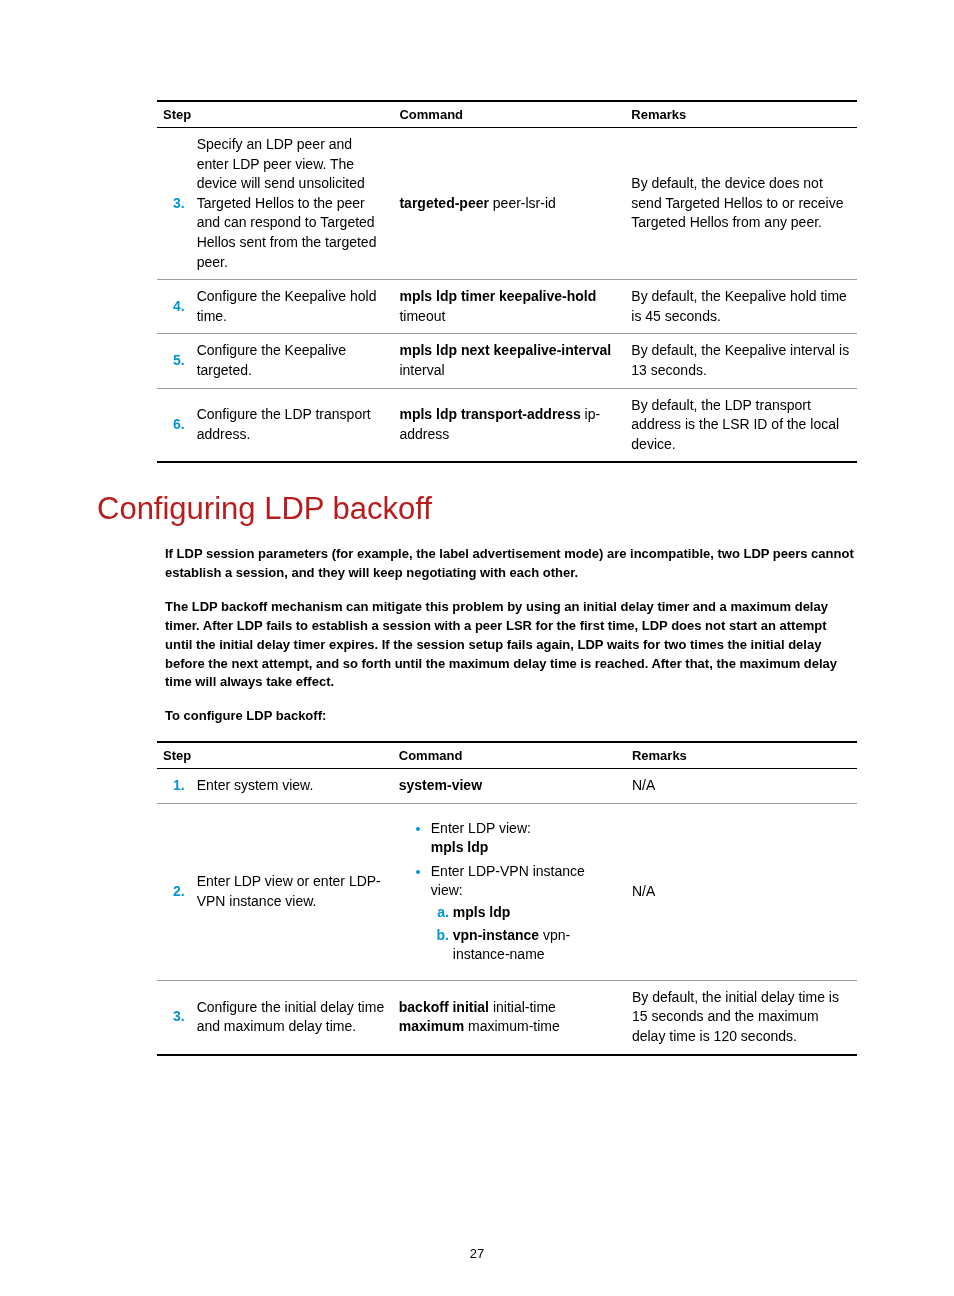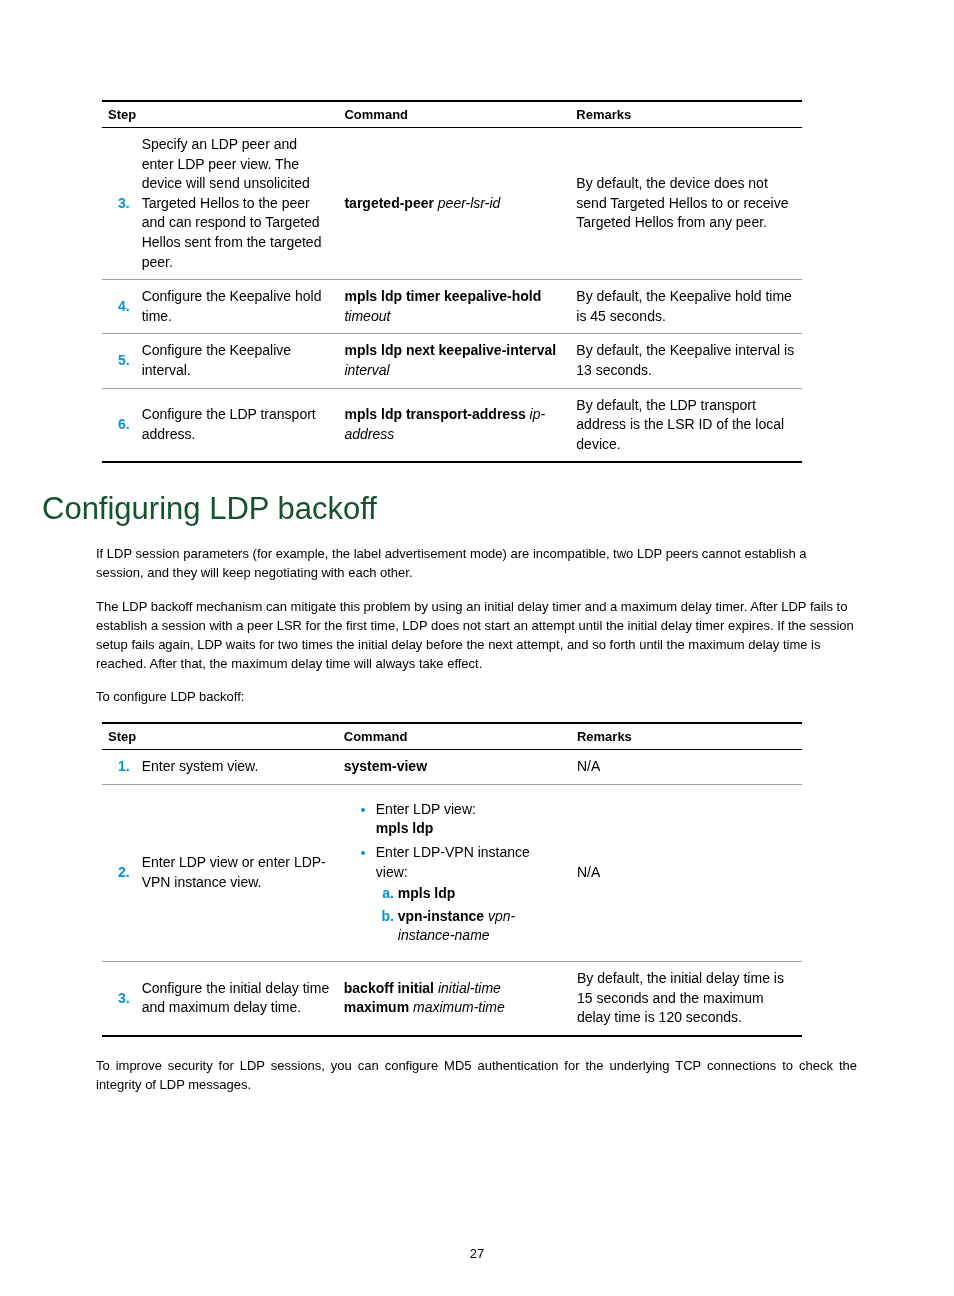--- a/index.html
+++ b/index.html
@@ -6,33 +6,34 @@
     font-family: Arial, Helvetica, sans-serif;
     margin: 0;
     padding: 0;
     background: #fff;
     color: #000;
     font-size: 13px;
   }
   .page {
     width: 954px;
     min-height: 1296px;
-    padding: 100px 97px 40px 42px;
+    padding: 100px 97px 40px 97px;
     box-sizing: border-box;
     position: relative;
   }
   h1 {
-    color: #14532d;
+    color: #b91c1c;
     font-weight: normal;
     font-size: 31px;
     margin: 28px 0 18px 0;
   }
   .content-text {
-    margin-left: 54px;
+    margin-left: 68px;
     line-height: 1.45;
+    font-weight: bold;
   }
   .content-text p {
     margin: 8px 0 15px 0;
   }
   table {
     border-collapse: collapse;
     width: 700px;
     margin-left: 60px;
     margin-bottom: 20px;
   }
@@ -68,21 +69,21 @@
   .col-step {
     width: 195px;
   }
   .col-cmd {
     width: 225px;
   }
   .col-rem {
     width: 225px;
   }
   .cmd-bold { font-weight: bold; }
-  .cmd-italic { font-style: italic; }
+  .cmd-italic { }
   ul.cmd-list {
     margin: 8px;
     padding-left: 24px;
   }
   ul.cmd-list > li::marker { color:#0096d6; }
   ul.cmd-list > li { margin-bottom:4px; }
   ol.sublist {
     list-style-type: lower-alpha;
     padding-left: 22px;
     margin: 2px 0 0 0;
@@ -119,21 +120,21 @@
         <td class="col-rem">By default, the device does not send Targeted Hellos to or receive Targeted Hellos from any peer.</td>
       </tr>
       <tr>
         <td class="col-stepnum">4.</td>
         <td class="col-step">Configure the Keepalive hold time.</td>
         <td class="col-cmd"><span class="cmd-bold">mpls ldp timer keepalive-hold</span> <span class="cmd-italic">timeout</span></td>
         <td class="col-rem">By default, the Keepalive hold time is 45 seconds.</td>
       </tr>
       <tr>
         <td class="col-stepnum">5.</td>
-        <td class="col-step">Configure the Keepalive interval.</td>
+        <td class="col-step">Configure the Keepalive targeted.</td>
         <td class="col-cmd"><span class="cmd-bold">mpls ldp next keepalive-interval</span> <span class="cmd-italic">interval</span></td>
         <td class="col-rem">By default, the Keepalive interval is 13 seconds.</td>
       </tr>
       <tr>
         <td class="col-stepnum">6.</td>
         <td class="col-step">Configure the LDP transport address.</td>
         <td class="col-cmd"><span class="cmd-bold">mpls ldp transport-address</span> <span class="cmd-italic">ip-address</span></td>
         <td class="col-rem">By default, the LDP transport address is the LSR ID of the local device.</td>
       </tr>
     </tbody>
@@ -180,17 +181,16 @@
       <tr>
         <td class="col-stepnum">3.</td>
         <td class="col-step">Configure the initial delay time and maximum delay time.</td>
         <td class="col-cmd"><span class="cmd-bold">backoff initial</span><span class="cmd-italic"> initial-time </span><span class="cmd-bold">maximum</span> <span class="cmd-italic">maximum-time</span></td>
         <td class="col-rem">By default, the initial delay time is 15 seconds and the maximum delay time is 120 seconds.</td>
       </tr>
     </tbody>
   </table>
 
   <div class="content-text">
-    <p style="text-align:justify">To improve security for LDP sessions, you can configure MD5 authentication for the underlying TCP connections to check the integrity of LDP messages.</p>
   </div>
 
   <div class="page-num">27</div>
 </div>
 
 </body></html>

